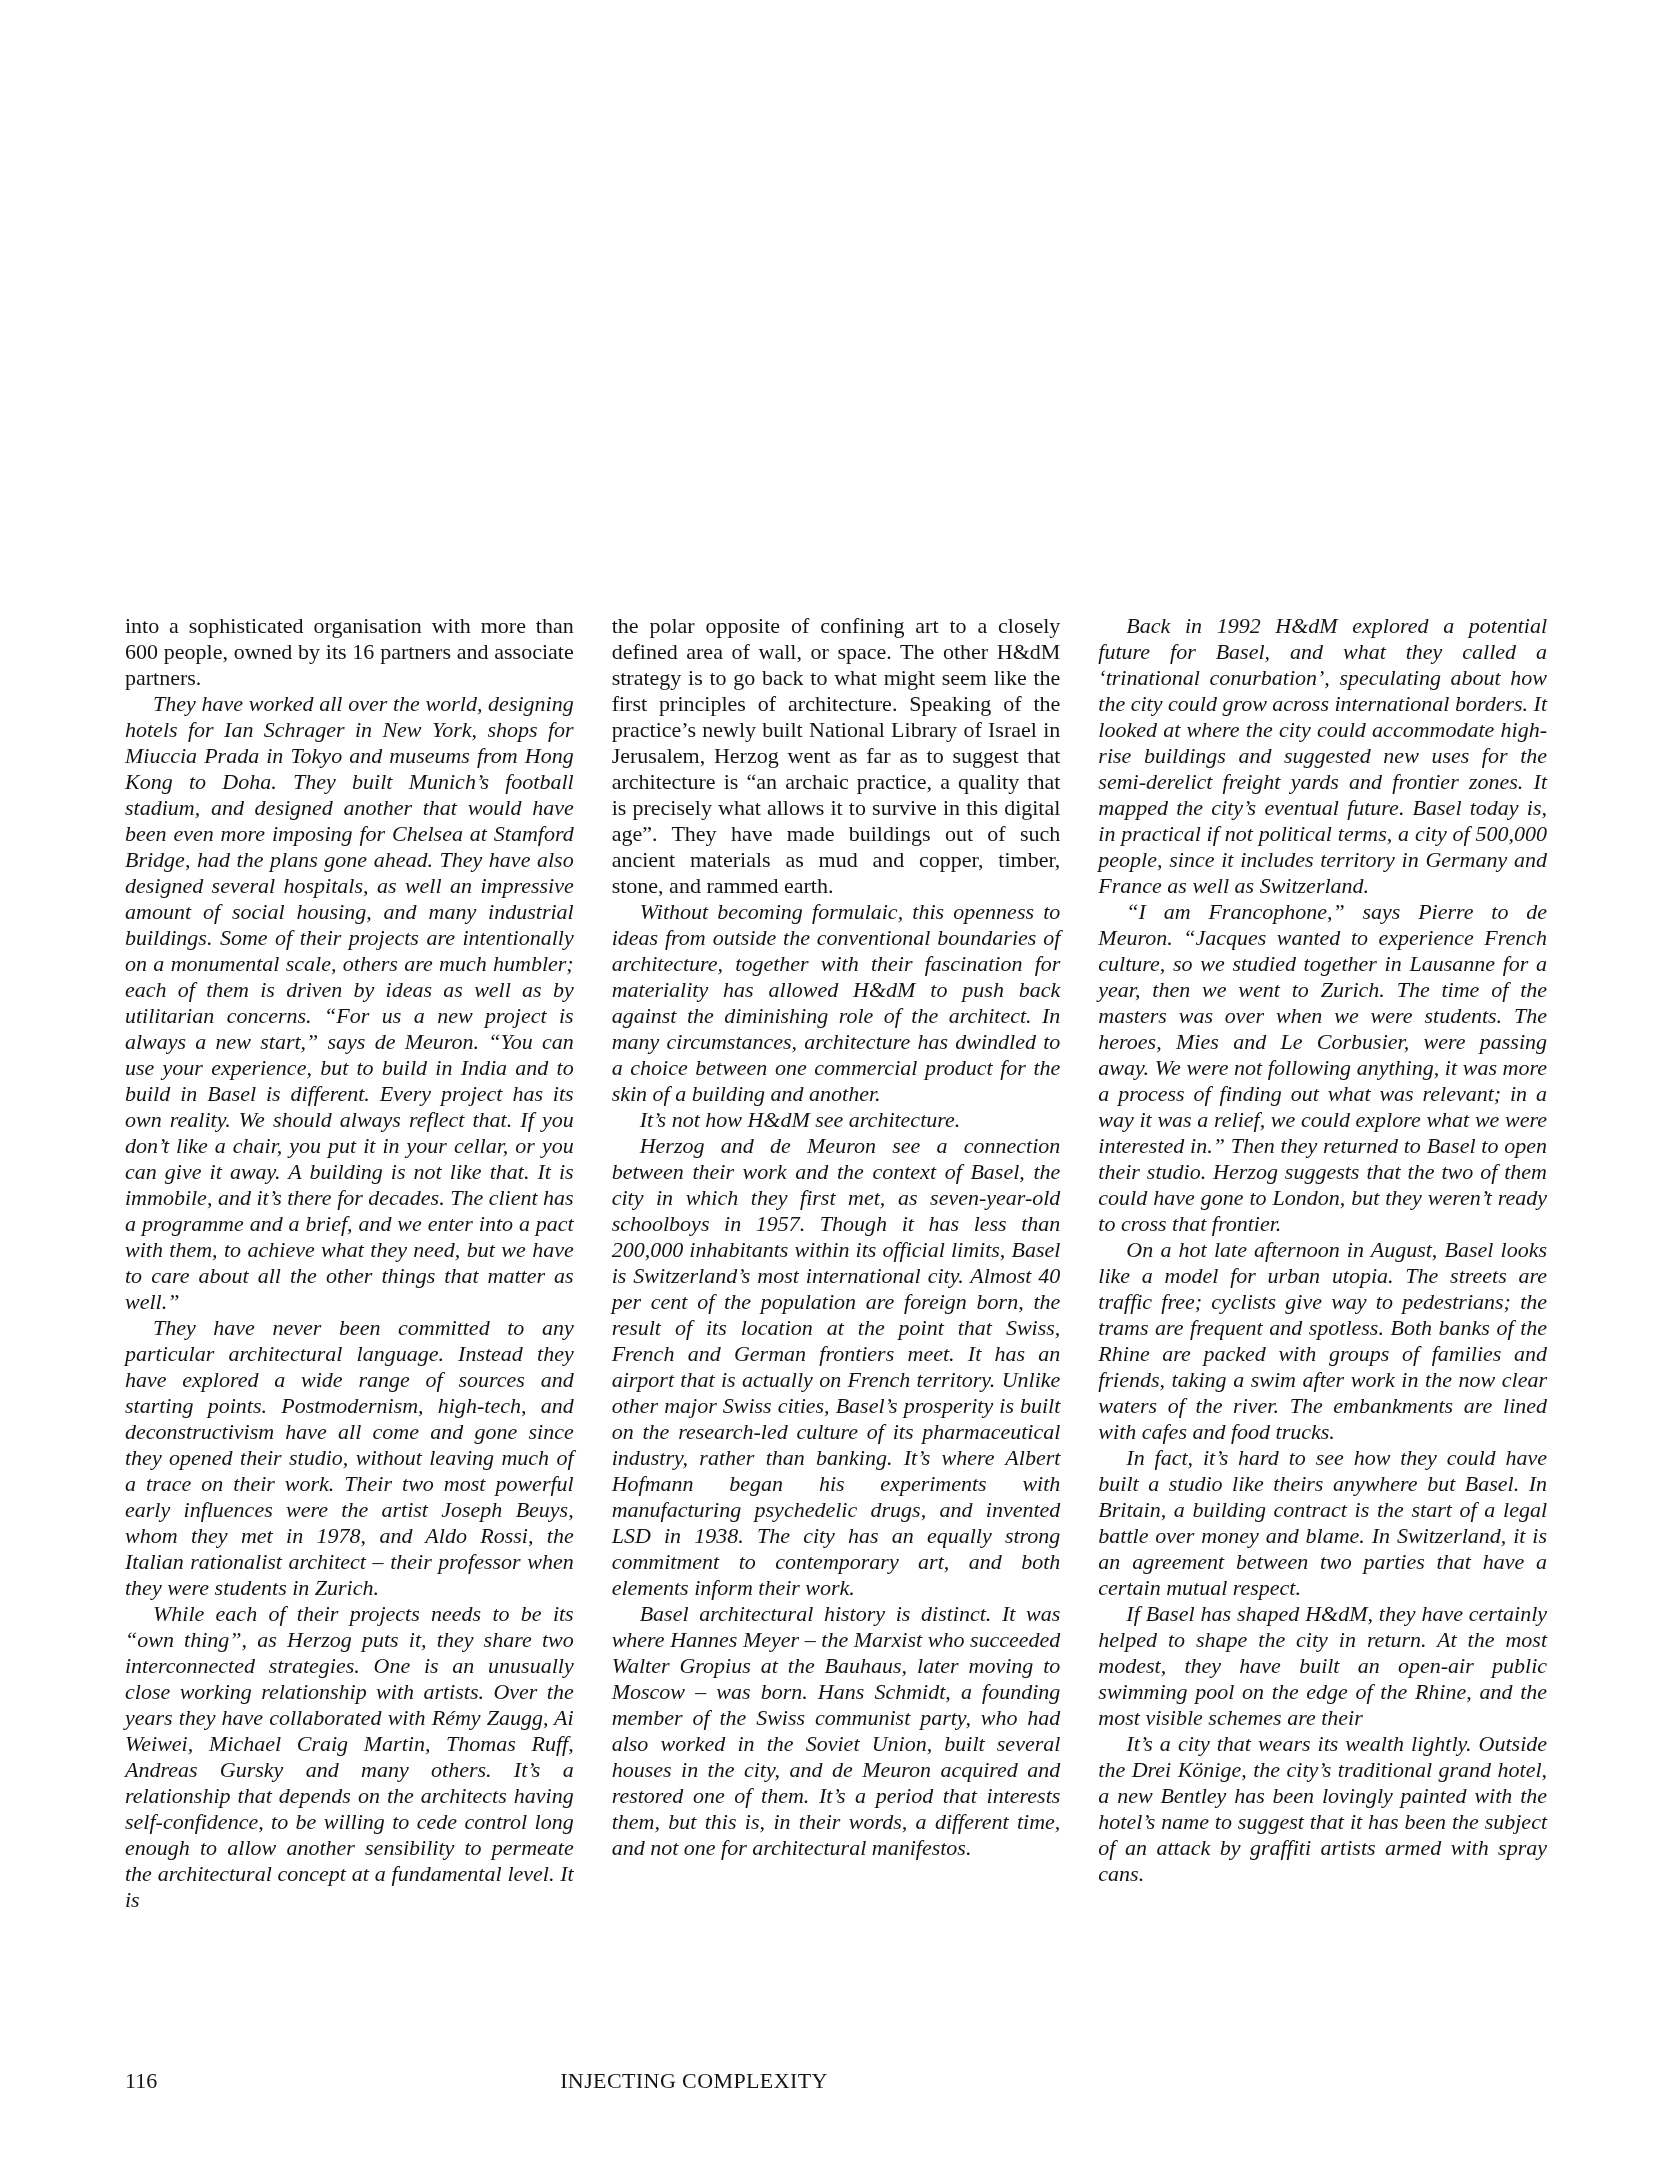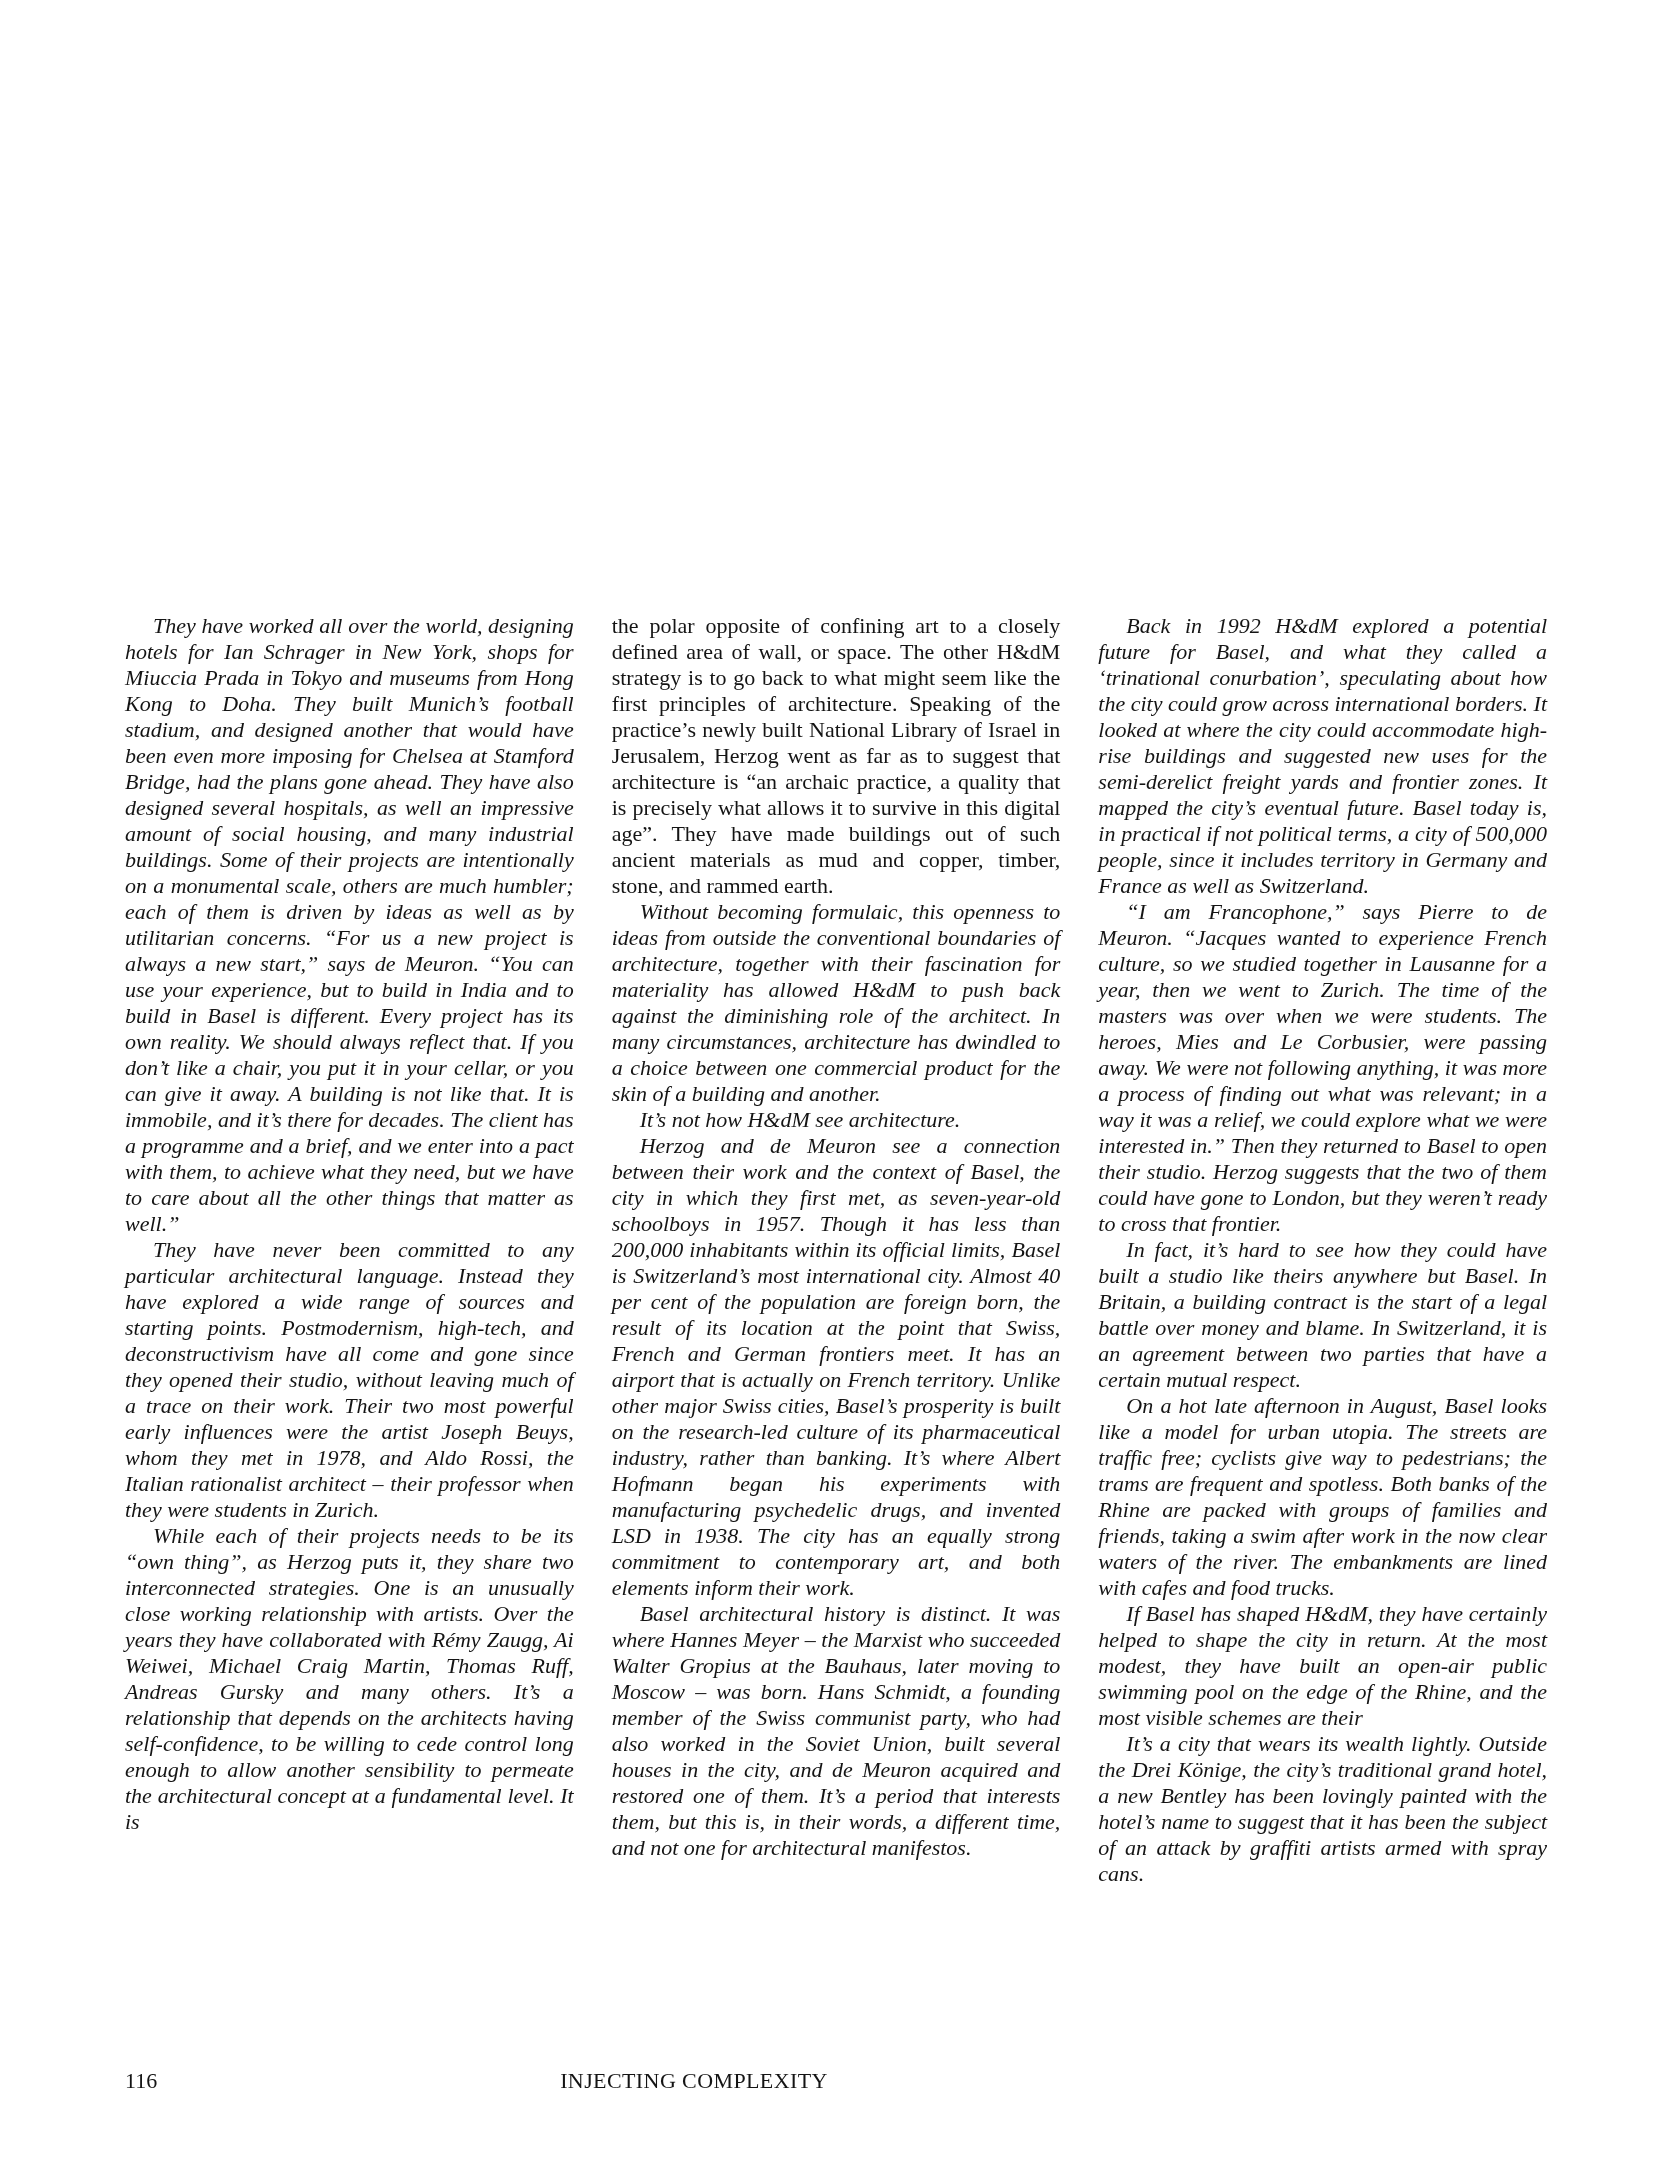--- a/index.html
+++ b/index.html
@@ -59,38 +59,39 @@
   }
 </style>
 </head>
 <body>
 
 <div class="page">
 
   <div class="text-block">
 
     <div class="col">
+      <p class="para">into a sophisticated organisation with more than 600 people, owned by its 16 partners and associate partners.</p>
       <p class="para indent">They have worked all over the world, designing hotels for Ian Schrager in New York, shops for Miuccia Prada in Tokyo and museums from Hong Kong to Doha. They built Munich’s football stadium, and designed another that would have been even more imposing for Chelsea at Stamford Bridge, had the plans gone ahead. They have also designed several hospitals, as well an impressive amount of social housing, and many industrial buildings. Some of their projects are intentionally on a monumental scale, others are much humbler; each of them is driven by ideas as well as by utilitarian concerns. “For us a new project is always a new start,” says de Meuron. “You can use your experience, but to build in India and to build in Basel is different. Every project has its own reality. We should always reflect that. If you don’t like a chair, you put it in your cellar, or you can give it away. A building is not like that. It is immobile, and it’s there for decades. The client has a programme and a brief, and we enter into a pact with them, to achieve what they need, but we have to care about all the other things that matter as well.”</p>
       <p class="para indent">They have never been committed to any particular architectural language. Instead they have explored a wide range of sources and starting points. Postmodernism, high-tech, and deconstructivism have all come and gone since they opened their studio, without leaving much of a trace on their work. Their two most powerful early influences were the artist Joseph Beuys, whom they met in 1978, and Aldo Rossi, the Italian rationalist architect – their professor when they were students in Zurich.</p>
       <p class="para indent">While each of their projects needs to be its “own thing”, as Herzog puts it, they share two interconnected strategies. One is an unusually close working relationship with artists. Over the years they have collaborated with Rémy Zaugg, Ai Weiwei, Michael Craig Martin, Thomas Ruff, Andreas Gursky and many others. It’s a relationship that depends on the architects having self-confidence, to be willing to cede control long enough to allow another sensibility to permeate the architectural concept at a fundamental level. It is</p>
     </div>
 
     <div class="col">
       <p class="para">the polar opposite of confining art to a closely defined area of wall, or space. The other H&amp;dM strategy is to go back to what might seem like the first principles of architecture. Speaking of the practice’s newly built National Library of Israel in Jerusalem, Herzog went as far as to suggest that architecture is “an archaic practice, a quality that is precisely what allows it to survive in this digital age”. They have made buildings out of such ancient materials as mud and copper, timber, stone, and rammed earth.</p>
       <p class="para indent">Without becoming formulaic, this openness to ideas from outside the conventional boundaries of architecture, together with their fascination for materiality has allowed H&amp;dM to push back against the diminishing role of the architect. In many circumstances, architecture has dwindled to a choice between one commercial product for the skin of a building and another.</p>
       <p class="para indent">It’s not how H&amp;dM see architecture.</p>
       <p class="para indent">Herzog and de Meuron see a connection between their work and the context of Basel, the city in which they first met, as seven-year-old schoolboys in 1957. Though it has less than 200,000 inhabitants within its official limits, Basel is Switzerland’s most international city. Almost 40 per cent of the population are foreign born, the result of its location at the point that Swiss, French and German frontiers meet. It has an airport that is actually on French territory. Unlike other major Swiss cities, Basel’s prosperity is built on the research-led culture of its pharmaceutical industry, rather than banking. It’s where Albert Hofmann began his experiments with manufacturing psychedelic drugs, and invented LSD in 1938. The city has an equally strong commitment to contemporary art, and both elements inform their work.</p>
       <p class="para indent">Basel architectural history is distinct. It was where Hannes Meyer – the Marxist who succeeded Walter Gropius at the Bauhaus, later moving to Moscow – was born. Hans Schmidt, a founding member of the Swiss communist party, who had also worked in the Soviet Union, built several houses in the city, and de Meuron acquired and restored one of them. It’s a period that interests them, but this is, in their words, a different time, and not one for architectural manifestos.</p>
     </div>
 
     <div class="col">
       <p class="para indent">Back in 1992 H&amp;dM explored a potential future for Basel, and what they called a ‘trinational conurbation’, speculating about how the city could grow across international borders. It looked at where the city could accommodate high-rise buildings and suggested new uses for the semi-derelict freight yards and frontier zones. It mapped the city’s eventual future. Basel today is, in practical if not political terms, a city of 500,000 people, since it includes territory in Germany and France as well as Switzerland.</p>
       <p class="para indent">“I am Francophone,” says Pierre to de Meuron. “Jacques wanted to experience French culture, so we studied together in Lausanne for a year, then we went to Zurich. The time of the masters was over when we were students. The heroes, Mies and Le Corbusier, were passing away. We were not following anything, it was more a process of finding out what was relevant; in a way it was a relief, we could explore what we were interested in.” Then they returned to Basel to open their studio. Herzog suggests that the two of them could have gone to London, but they weren’t ready to cross that frontier.</p>
+      <p class="para indent">On a hot late afternoon in August, Basel looks like a model for urban utopia. The streets are traffic free; cyclists give way to pedestrians; the trams are frequent and spotless. Both banks of the Rhine are packed with groups of families and friends, taking a swim after work in the now clear waters of the river. The embankments are lined with cafes and food trucks.</p>
       <p class="para indent">In fact, it’s hard to see how they could have built a studio like theirs anywhere but Basel. In Britain, a building contract is the start of a legal battle over money and blame. In Switzerland, it is an agreement between two parties that have a certain mutual respect.</p>
-      <p class="para indent">On a hot late afternoon in August, Basel looks like a model for urban utopia. The streets are traffic free; cyclists give way to pedestrians; the trams are frequent and spotless. Both banks of the Rhine are packed with groups of families and friends, taking a swim after work in the now clear waters of the river. The embankments are lined with cafes and food trucks.</p>
       <p class="para indent">If Basel has shaped H&amp;dM, they have certainly helped to shape the city in return. At the most modest, they have built an open-air public swimming pool on the edge of the Rhine, and the most visible schemes are their</p>
       <p class="para indent">It’s a city that wears its wealth lightly. Outside the Drei Könige, the city’s traditional grand hotel, a new Bentley has been lovingly painted with the hotel’s name to suggest that it has been the subject of an attack by graffiti artists armed with spray cans.</p>
     </div>
 
   </div>
 
   <div class="footer">
     <span class="page-number">116</span>
     <span class="article-title">INJECTING COMPLEXITY</span>
   </div>

